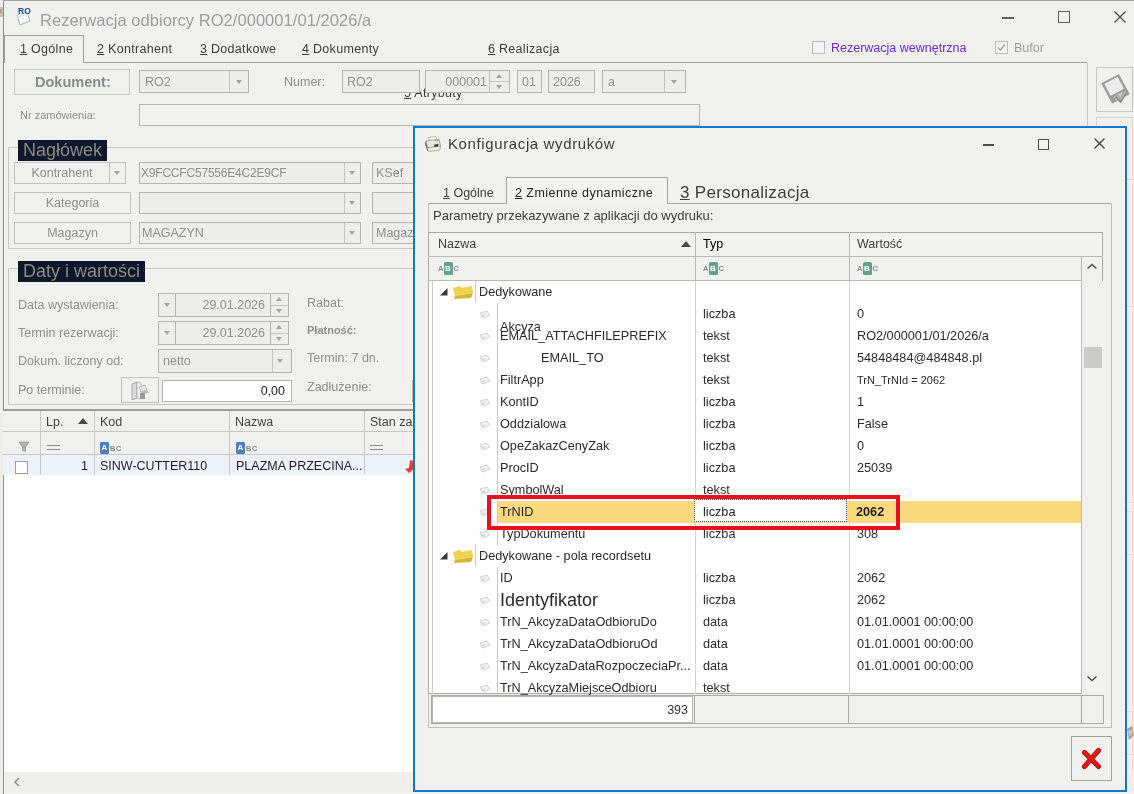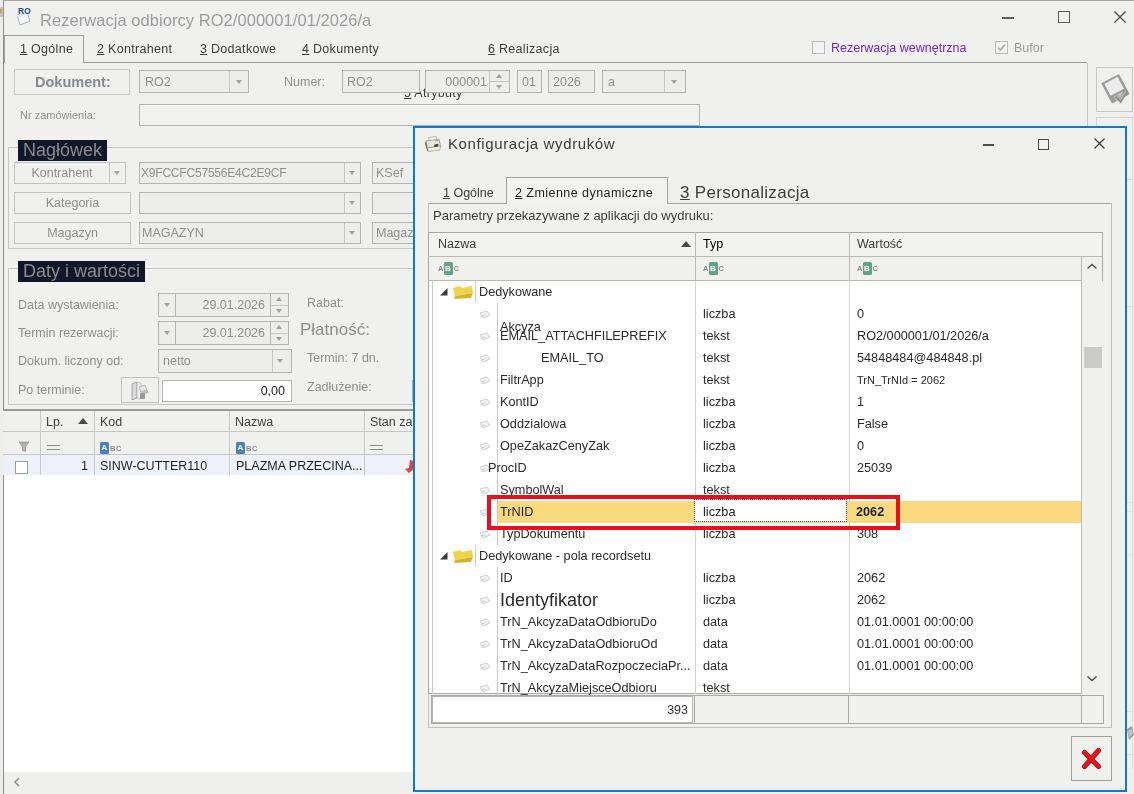--- a/index.html
+++ b/index.html
@@ -134,21 +134,21 @@
 <div class="abs" style="left:307px;top:294px;line-height:18px;font-size:12.5px;color:#8e8e8e;font-weight:normal;white-space:nowrap;letter-spacing:0px;">Rabat:</div>
 <div class="abs" style="left:18px;top:324px;line-height:18px;font-size:12.5px;color:#8e8e8e;font-weight:normal;white-space:nowrap;letter-spacing:0px;">Termin rezerwacji:</div>
 <div class="fld" style="left:158px;top:321px;width:18px;height:24px;"></div>
 <div class="carr" style="left:163.5px;top:331px;border-top-color:#a3a3a3;"></div>
 <div class="fld" style="left:175px;top:321px;width:96px;height:24px;"></div>
 <div class="abs" style="left:-35px;top:324px;width:300px;line-height:18px;font-size:12.5px;color:#8f8f8f;font-weight:normal;white-space:nowrap;text-align:right;">29.01.2026</div>
 <div class="fld" style="left:270px;top:321px;width:19px;height:24px;"></div>
 <div class="abs" style="left:271px;top:333px;width:17px;height:1px;background:#c4c4c3;"></div>
 <div class="uarr" style="left:276px;top:324.5px;border-bottom-color:#a3a3a3;"></div>
 <div class="carr" style="left:276px;top:337px;border-top-color:#a3a3a3;"></div>
-<div class="abs" style="left:300px;top:321px;line-height:18px;font-size:17px;color:#8e8e8e;font-weight:normal;white-space:nowrap;letter-spacing:0px;">Płatność:</div>
+<div class="abs" style="left:307px;top:321px;line-height:18px;font-size:11px;color:#8e8e8e;font-weight:bold;white-space:nowrap;letter-spacing:0px;">Płatność:</div>
 <div class="abs" style="left:18px;top:352px;line-height:18px;font-size:12.5px;color:#8e8e8e;font-weight:normal;white-space:nowrap;letter-spacing:0px;">Dokum. liczony od:</div>
 <div class="fld" style="left:158px;top:349px;width:134px;height:24px;"></div>
 <div class="abs" style="left:163px;top:352px;line-height:18px;font-size:12.5px;color:#8f8f8f;font-weight:normal;white-space:nowrap;letter-spacing:0px;">netto</div>
 <div class="abs" style="left:272px;top:350px;width:1px;height:22px;background:#c4c4c3;"></div>
 <div class="carr" style="left:277px;top:359px;border-top-color:#a3a3a3;"></div>
 <div class="abs" style="left:307px;top:348.5px;line-height:18px;font-size:12.5px;color:#8e8e8e;font-weight:normal;white-space:nowrap;letter-spacing:0px;">Termin: 7 dn.</div>
 <div class="abs" style="left:18px;top:381px;line-height:18px;font-size:12.5px;color:#8e8e8e;font-weight:normal;white-space:nowrap;letter-spacing:0px;">Po terminie:</div>
 <div class="abs" style="left:121px;top:377px;width:38px;height:26px;border:1px solid #c2c2c1;box-sizing:border-box;"></div>
 <svg class="abs" style="left:130px;top:381px;" width="20" height="19" viewBox="0 0 20 19">
 <polygon points="2,3 7,1 7,17 2,19" fill="#d9d9d9" stroke="#8f8f8f" stroke-width="0.7"></polygon>
@@ -319,21 +319,21 @@
   </svg>
 <div class="abs" style="left:497px;top:435px;width:1px;height:22px;background:#c9c9c8;z-index:11;"></div>
 <div class="abs" style="left:500px;top:437px;line-height:18px;font-size:12.7px;color:#2a2a2a;font-weight:normal;letter-spacing:0px;white-space:nowrap;z-index:11;">OpeZakazCenyZak</div>
 <div class="abs" style="left:703px;top:437px;line-height:18px;font-size:12.7px;color:#2a2a2a;font-weight:normal;letter-spacing:0px;white-space:nowrap;z-index:11;">liczba</div>
 <div class="abs" style="left:857px;top:437px;line-height:18px;font-size:12.7px;color:#2a2a2a;font-weight:normal;letter-spacing:0px;white-space:nowrap;z-index:11;">0</div>
 <svg class="abs" style="left:479px;top:464px;z-index:11;" width="12" height="9" viewBox="0 0 12 9">
     <polygon points="1,3 8,1 11,5 4,8" fill="#f0f1f3" stroke="#c3c6cb" stroke-width="0.8"></polygon>
     <path d="M1.5,6.2 L6,5" stroke="#c3c6cb" stroke-width="0.8"></path>
   </svg>
 <div class="abs" style="left:497px;top:457px;width:1px;height:22px;background:#c9c9c8;z-index:11;"></div>
-<div class="abs" style="left:488px;top:459px;line-height:18px;font-size:12.7px;color:#2a2a2a;font-weight:normal;letter-spacing:0px;white-space:nowrap;z-index:11;">ProcID</div>
+<div class="abs" style="left:500px;top:459px;line-height:18px;font-size:12.7px;color:#2a2a2a;font-weight:normal;letter-spacing:0px;white-space:nowrap;z-index:11;">ProcID</div>
 <div class="abs" style="left:703px;top:459px;line-height:18px;font-size:12.7px;color:#2a2a2a;font-weight:normal;letter-spacing:0px;white-space:nowrap;z-index:11;">liczba</div>
 <div class="abs" style="left:857px;top:459px;line-height:18px;font-size:12.7px;color:#2a2a2a;font-weight:normal;letter-spacing:0px;white-space:nowrap;z-index:11;">25039</div>
 <svg class="abs" style="left:479px;top:486px;z-index:11;" width="12" height="9" viewBox="0 0 12 9">
     <polygon points="1,3 8,1 11,5 4,8" fill="#f0f1f3" stroke="#c3c6cb" stroke-width="0.8"></polygon>
     <path d="M1.5,6.2 L6,5" stroke="#c3c6cb" stroke-width="0.8"></path>
   </svg>
 <div class="abs" style="left:497px;top:479px;width:1px;height:22px;background:#c9c9c8;z-index:11;"></div>
 <div class="abs" style="left:500px;top:481px;line-height:18px;font-size:12.7px;color:#2a2a2a;font-weight:normal;letter-spacing:0px;white-space:nowrap;z-index:11;">SymbolWal</div>
 <div class="abs" style="left:703px;top:481px;line-height:18px;font-size:12.7px;color:#2a2a2a;font-weight:normal;letter-spacing:0px;white-space:nowrap;z-index:11;">tekst</div>
 <div class="abs" style="left:497px;top:501px;width:584px;height:22px;background:#fbd97e;z-index:11;"></div>

